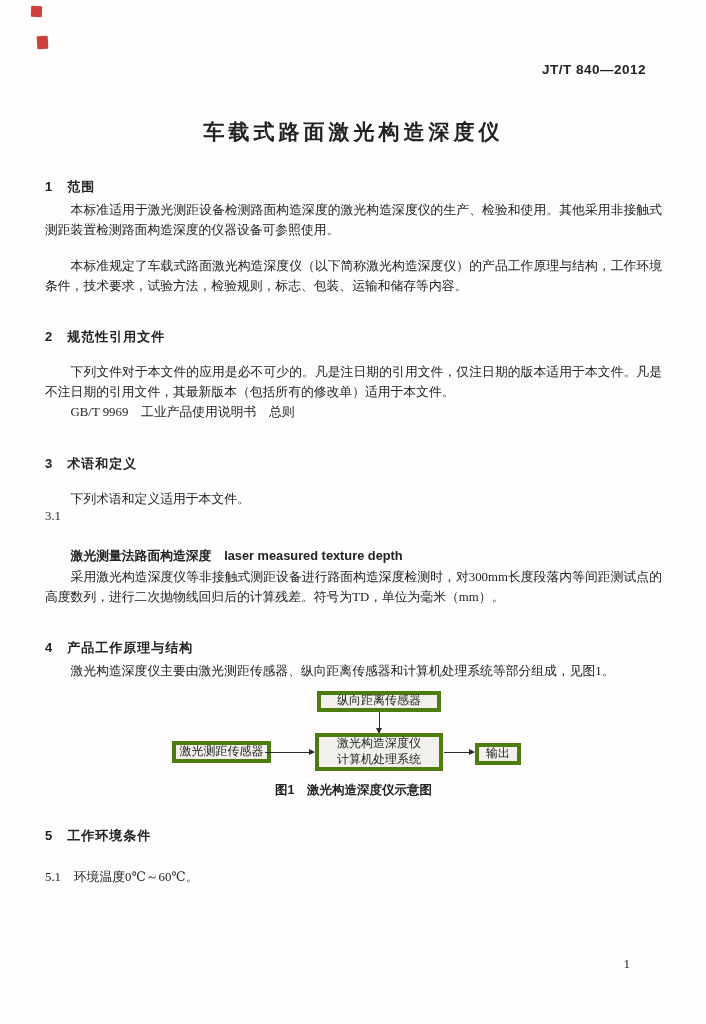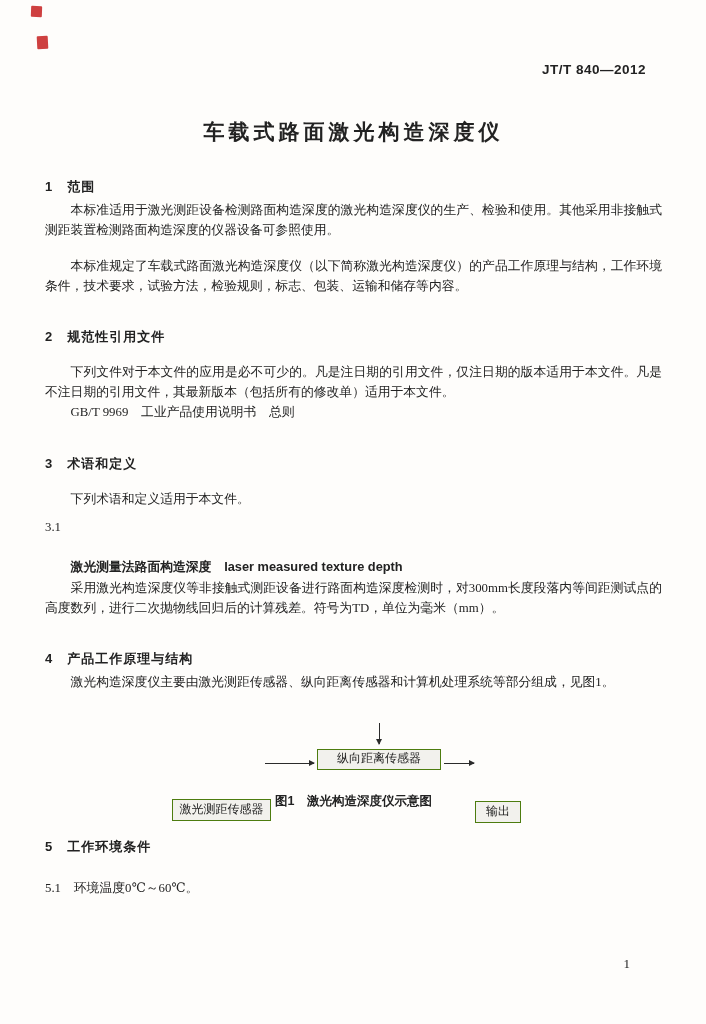--- a/index.html
+++ b/index.html
@@ -40,33 +40,33 @@
   .sec-h.s5 { margin-top:28px; }
 
   p.body {
     font-size:12.8px; line-height:19.5px;
     text-align:justify; margin-top:17px;
   }
   p.cont { margin-top:5px; }
   .ind { text-indent:2em; }
   p.ref { font-size:12.8px; line-height:19.5px; margin-top:1px; text-indent:2em; }
 
-  .sub-num { font-size:12.8px; margin-top:11px; }
+  .sub-num { font-size:12.8px; margin-top:0; }
   .term {
     font-family:"Liberation Sans","DejaVu Sans",sans-serif;
     font-size:12.8px; font-weight:700; margin-top:24px; text-indent:2em;
   }
   p.def { margin-top:3px; }
 
   
   .figure { position:relative; height:80px; margin-top:9px; }
   .fbox {
-    position:absolute; border:1px solid #4d7c0f; background:#f2f1ed;
+    position:absolute; border:4px solid #4d7c0f; background:#f2f1ed;
     display:flex; align-items:center; justify-content:center;
-    font-size:12px; text-align:center; line-height:1.3; white-space:pre-line;margin-top:47px;
+    font-size:12px; text-align:center; line-height:1.3; white-space:pre-line;
   }
   .fbox.top  { left:272px; top:0;    width:124px; height:21px; }
   .fbox.mid  { left:270px; top:42px; width:128px; height:38px; }
   .fbox.left { left:127px; top:50px; width:99px;  height:22px; }
   .fbox.right{ left:430px; top:52px; width:46px;  height:22px; }
 
   .v-arrow { position:absolute; left:334px; top:21px; width:1px; height:21px; background:#2b2b2b; }
   .v-arrow::after {
     content:""; position:absolute; bottom:-1px; left:-3px; width:0; height:0;
     border-top:6px solid #2b2b2b; border-left:3.5px solid transparent; border-right:3.5px solid transparent;
@@ -119,20 +119,22 @@
   <p class="body ind def">采用激光构造深度仪等非接触式测距设备进行路面构造深度检测时，对300mm长度段落内等间距测试点的高度数列，进行二次抛物线回归后的计算残差。符号为TD，单位为毫米（mm）。</p>
 
   <h2 class="sec-h">4　产品工作原理与结构</h2>
   <p class="body ind cont">激光构造深度仪主要由激光测距传感器、纵向距离传感器和计算机处理系统等部分组成，见图1。</p>
 
   <div class="figure">
     <div class="fbox top">纵向距离传感器</div>
     <div class="v-arrow"></div>
     <div class="fbox left">激光测距传感器</div>
     <div class="h-arrow a1"></div>
+    <div class="fbox mid">激光构造深度仪
+计算机处理系统</div>
     <div class="h-arrow a2"></div>
     <div class="fbox right">输出</div>
   </div>
   <div class="fig-caption">图1　激光构造深度仪示意图</div>
 
   <h2 class="sec-h s5">5　工作环境条件</h2>
   <p class="item51">5.1　环境温度0℃～60℃。</p>
 
   <div class="footer">
     <span>1</span>

